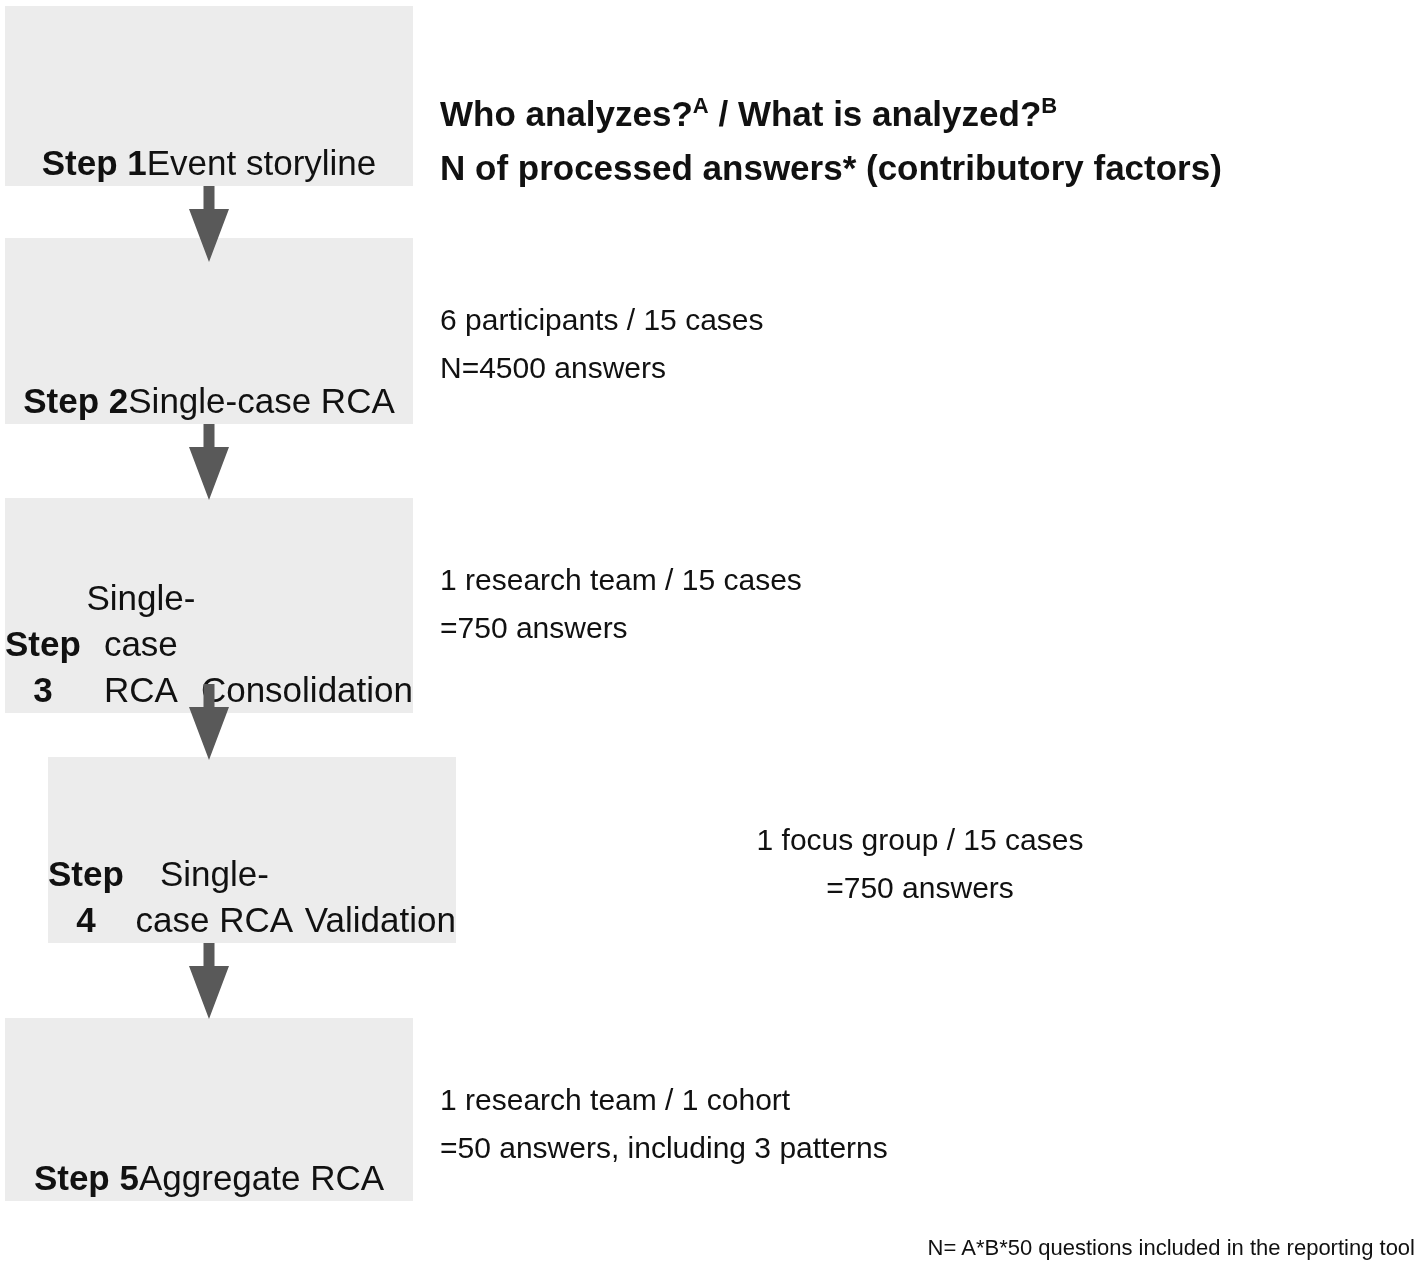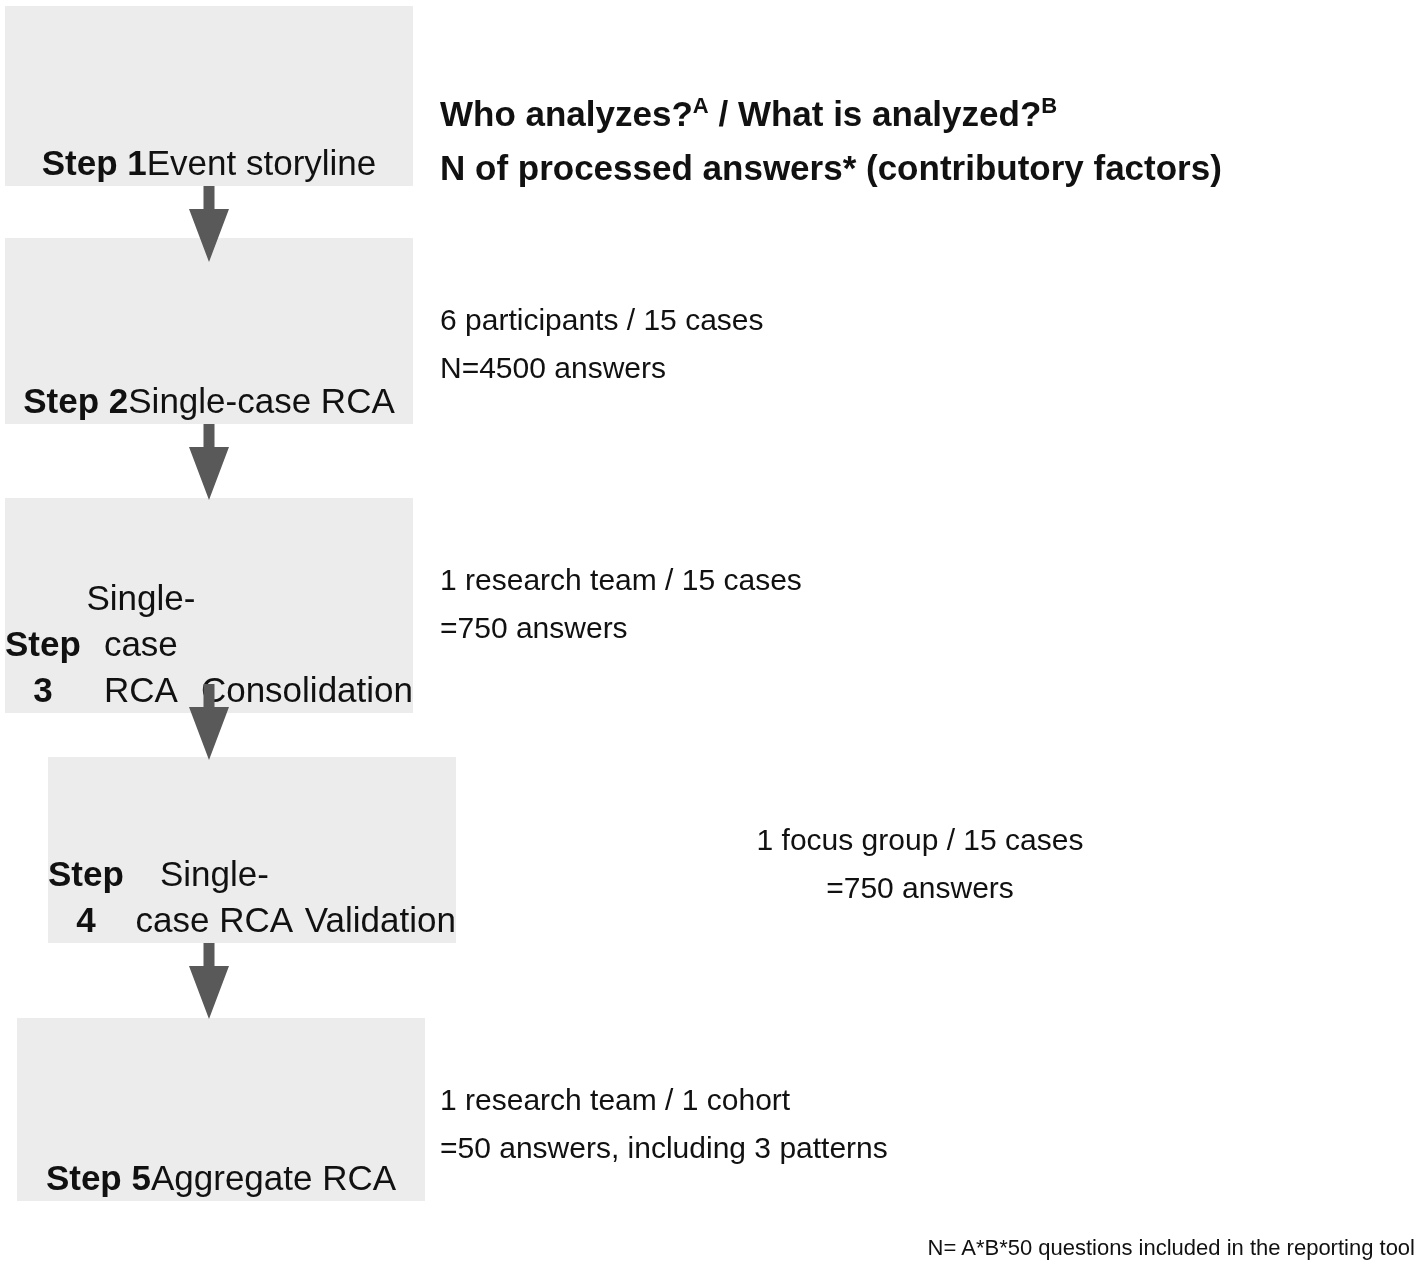--- a/index.html
+++ b/index.html
@@ -30,21 +30,21 @@
     line-height: 46px;
     z-index: 1;
   }
   .step-box .step-title {
     font-weight: bold;
   }
   .box-1 { top: 6px;    height: 180px; }
   .box-2 { top: 238px;  height: 186px; }
   .box-3 { top: 498px;  height: 215px; }
   .box-4 { top: 757px;  height: 186px; margin-left: 43px; }
-  .box-5 { top: 1018px; height: 183px; margin-left: 12px; }
+  .box-5 { top: 1018px; height: 183px; }
 
   .down-arrow {
     position: absolute;
     left: 189px;
     width: 40px;
     height: 76px;
     z-index: 2;
   }
   .down-arrow svg { display: block; }
   .down-arrow path { fill: #595959; }

